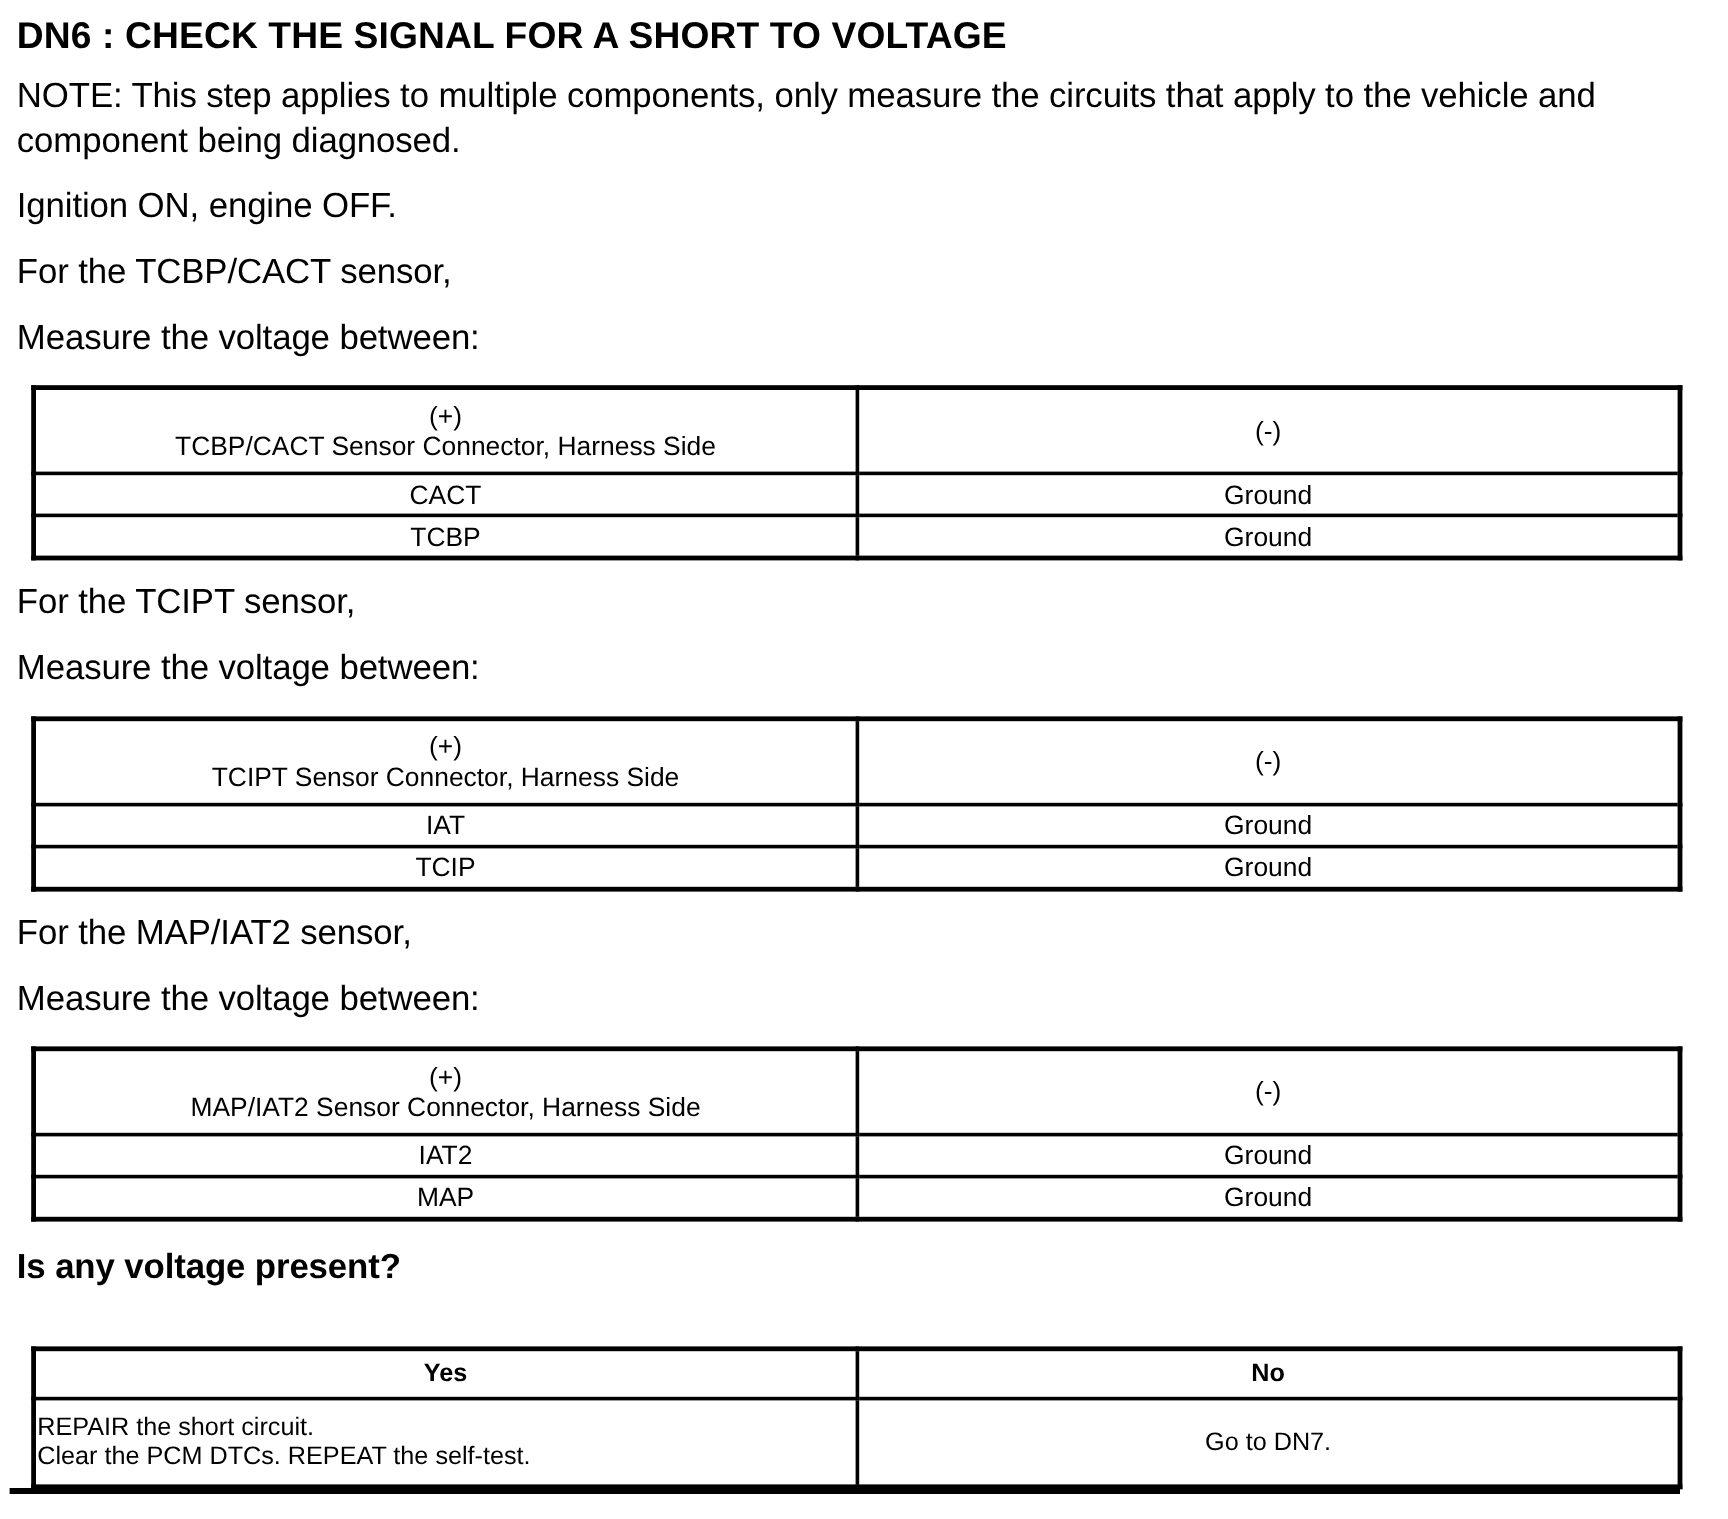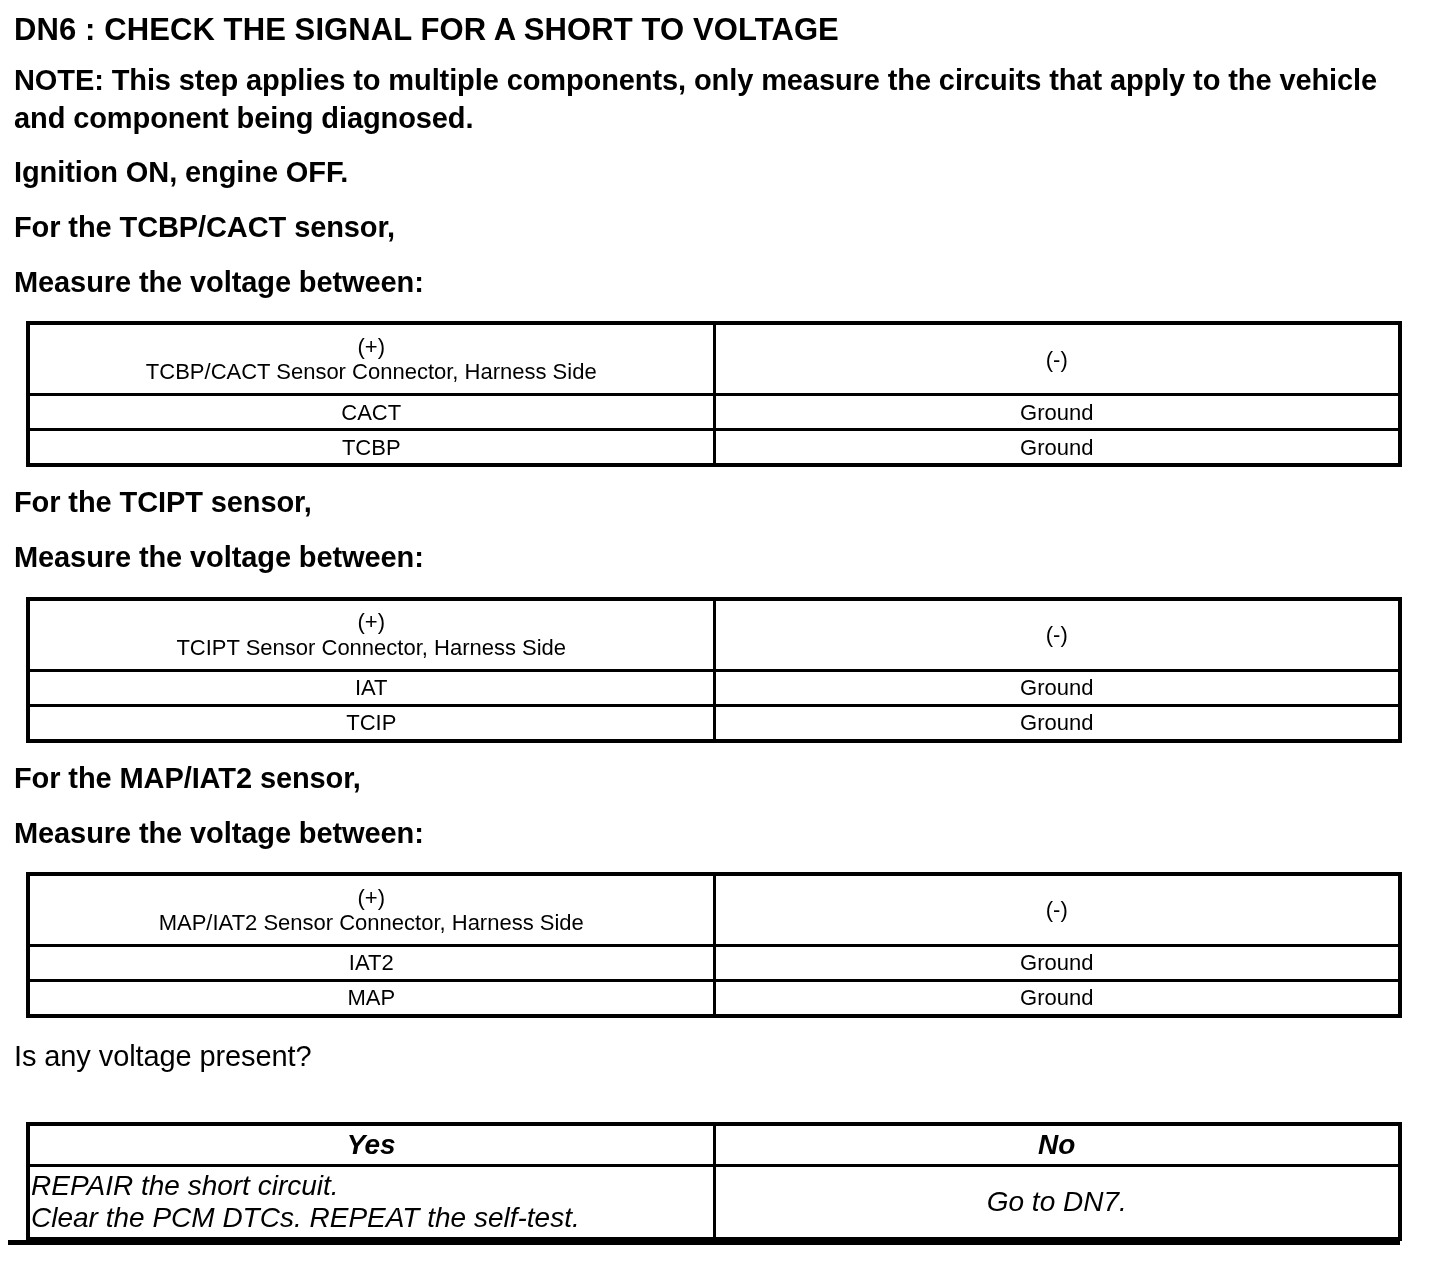--- a/index.html
+++ b/index.html
@@ -27,29 +27,29 @@
   .step-title {
     font-size: 31px;
     font-weight: bold;
     line-height: 1;
     letter-spacing: 0.1px;
     margin: 0;
     padding-top: 14px;
   }
   .para {
     font-size: 29px;
-    font-weight: bold;
+    font-weight: normal;
     line-height: 1.30;
     margin: 0;
     padding-top: 17px;
     letter-spacing: -0.1px;
   }
   .question {
     font-size: 29px;
-    font-weight: normal;
+    font-weight: bold;
     line-height: 1.2;
     margin: 0;
     padding-top: 21px;
     letter-spacing: -0.1px;
   }
 
   
   .meas-wrap { padding-top: 20px; padding-right: 28px; padding-left: 12px; }
   table.meas {
     width: 1372px;
@@ -86,24 +86,23 @@
     width: 1372px;
     border-collapse: collapse;
     table-layout: fixed;
     border: 4px solid #000;
   }
   table.dec col.c1 { width: 686px; }
   table.dec col.c2 { width: 686px; }
   table.dec td {
     border: 3px solid #000;
     padding: 0;
-    font-size: 28px;
+    font-size: 21px;
     line-height: 1.14;
     vertical-align: middle;
-    font-style: italic;
   }
   table.dec td.head {
     height: 34px;
     text-align: center;
     font-weight: bold;
     padding: 2px 4px;
   }
   table.dec td.body-left {
     height: 66px;
     text-align: left;

